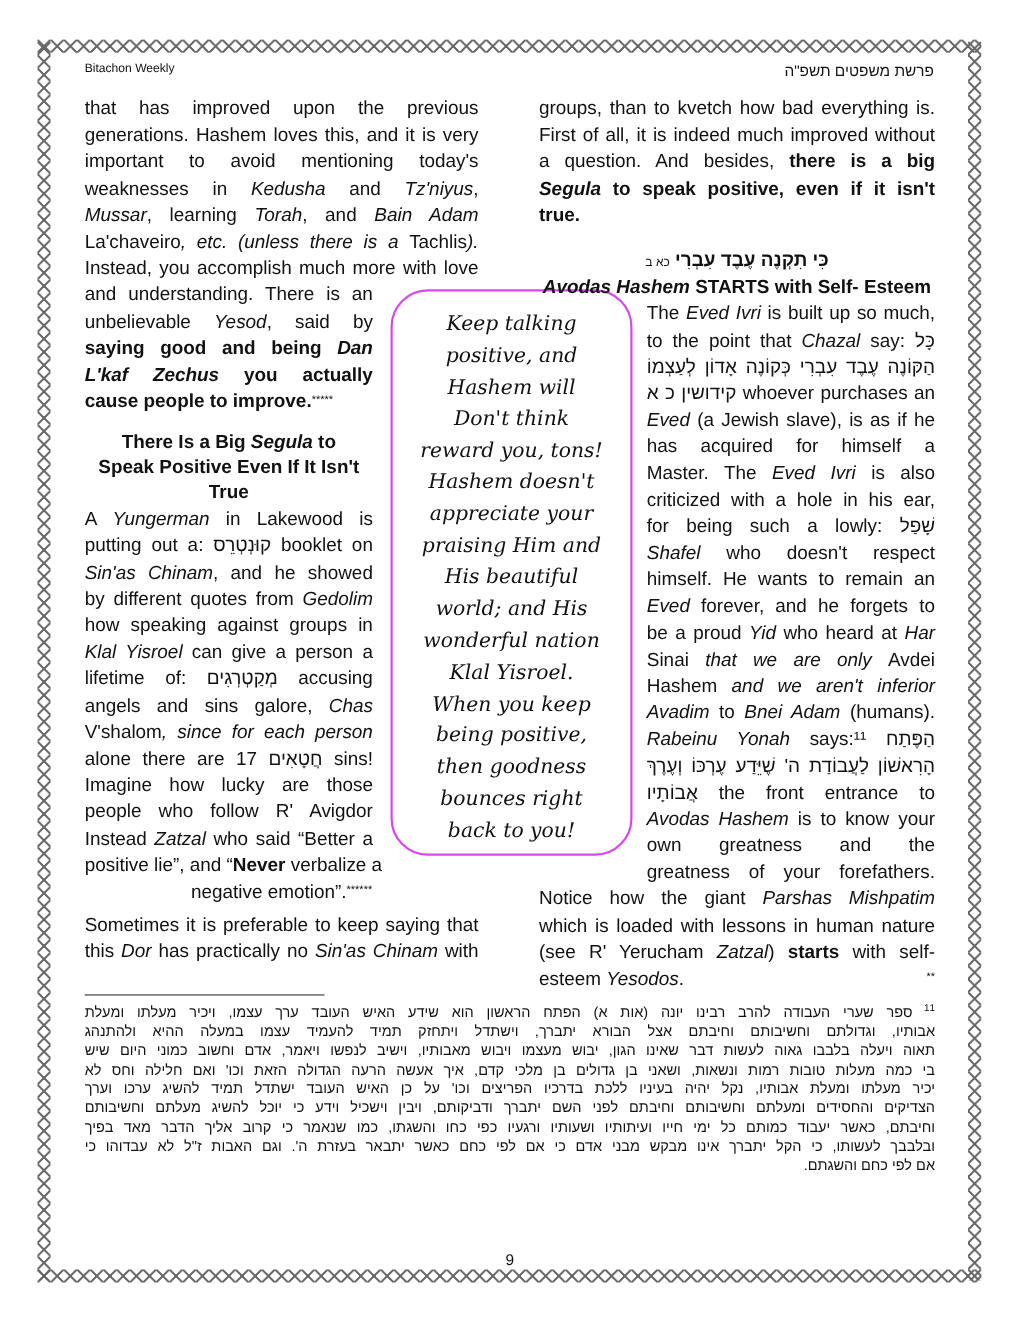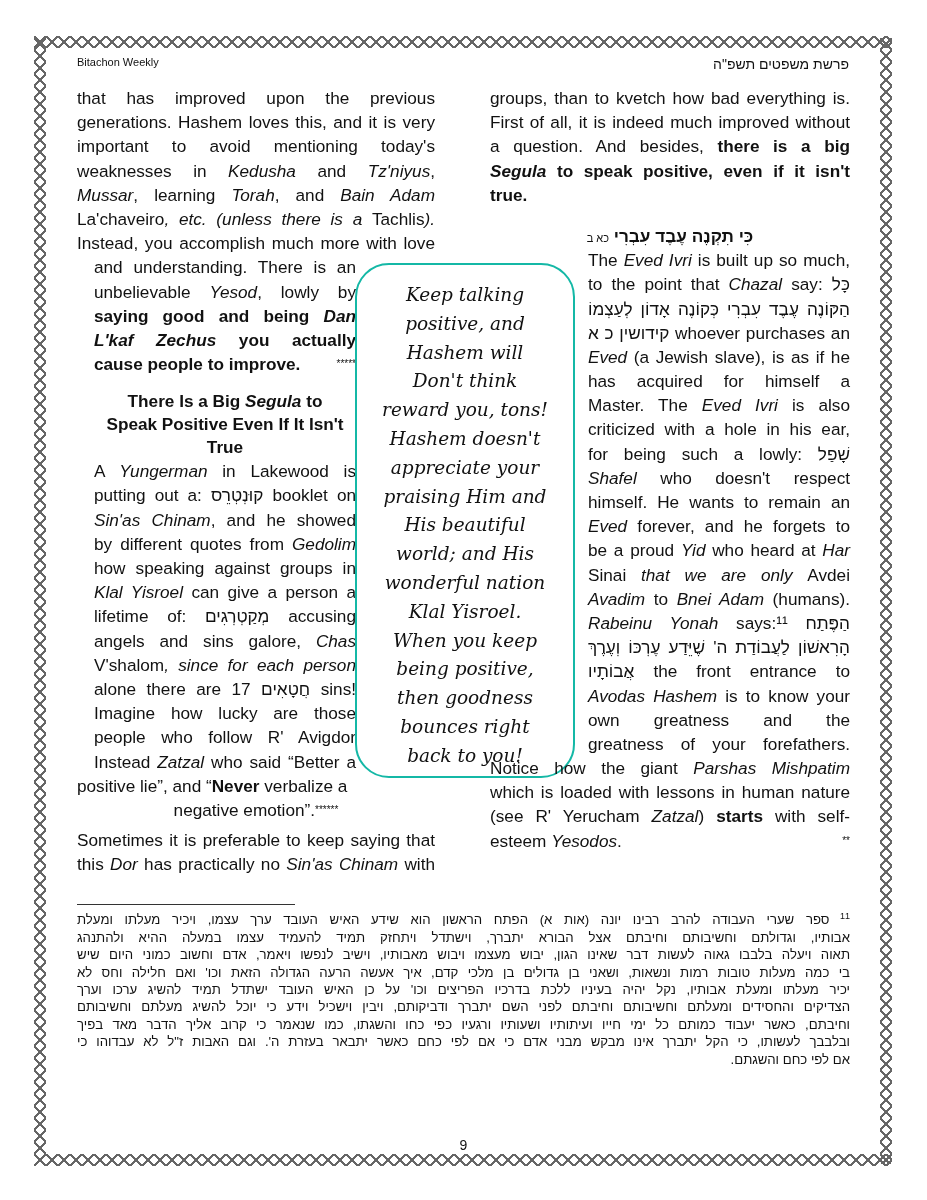--- a/index.html
+++ b/index.html
@@ -17,21 +17,21 @@
   .hdr-left{position:absolute;left:77px;top:56px;font-size:11px;}
   .hdr-right{position:absolute;right:78px;top:56px;font-size:14px;direction:rtl;}
   .col{position:absolute;font-size:17.2px;line-height:24.2px;}
   .col .ln{display:block;white-space:nowrap;height:24.2px;}
   .col .j{text-align:justify;text-align-last:justify;white-space:normal;}
   .col .c{text-align:center;}
   .col .b{font-weight:bold;}
   .col i{font-style:italic;}
   .heb{direction:rtl;unicode-bidi:embed;}
   .stars{font-size:10px;vertical-align:super;}
-  .callout{position:absolute;left:355px;top:263px;width:220px;height:515px;border:2px solid #14b8a6;border-radius:34px;box-sizing:border-box;
+  .callout{position:absolute;left:355px;top:263px;width:220px;height:515px;border:2px solid #d946ef;border-radius:34px;box-sizing:border-box;
     font-family:"DejaVu Serif",serif;font-style:italic;font-size:18.5px;line-height:28.8px;text-align:center;padding-top:16px;color:#111;}
   .callout span{display:block;white-space:nowrap;}
   .fn-rule{position:absolute;left:77px;top:904px;width:218px;height:1px;background:#333;}
   .fn{position:absolute;left:77px;width:773px;top:908px;font-size:13.2px;line-height:17.4px;direction:rtl;text-align:justify;}
   .fn .ln{display:block;white-space:nowrap;text-align-last:justify;}
   .fn .last{text-align-last:right;}
   .pg{position:absolute;left:0;width:927px;top:1137px;text-align:center;font-size:14px;}
 </style>
 </head>
 <body>
@@ -45,28 +45,28 @@
 <div class="hdr-right">פרשת משפטים תשפ"ה</div>
 
 <div class="col" style="left:77px;top:86px;width:358px;">
   <span class="ln j">that has improved upon the previous</span>
   <span class="ln j">generations. Hashem loves this, and it is very</span>
   <span class="ln j">important to avoid mentioning today's</span>
   <span class="ln j rich"><span>weaknesses in </span><i>Kedusha</i><span> and </span><i>Tz'niyus</i><span>,</span></span>
   <span class="ln j rich"><span></span><i>Mussar</i><span>, learning </span><i>Torah</i><span>, and </span><i>Bain Adam</i></span>
   <span class="ln j rich"><span>La'chaveiro</span><i>, etc. (unless there is a </i><span>Tachlis</span><i>).</i></span>
   <span class="ln j">Instead, you accomplish much more with love</span>
-  <div style="width:262px;margin-left:17px;">
+  <div style="width:262px;">
     <span class="ln j">and understanding. There is an</span>
-    <span class="ln j rich"><span>unbelievable </span><i>Yesod</i><span>, lowly by</span></span>
+    <span class="ln j rich"><span>unbelievable </span><i>Yesod</i><span>, said by</span></span>
     <span class="ln j b">
       <span><span>saying good and being </span><i>Dan</i></span>
     </span>
     <span class="ln j b"><i>L'kaf Zechus</i><span> you actually</span></span>
-    <span class="ln b" style="display:flex;justify-content:space-between;">
+    <span class="ln b" style="display:flex;justify-content:flex-start;">
       <span>cause people to improve.</span>
       <span class="stars" style="font-weight:normal;">*****</span>
     </span>
     <div style="height:14px;"></div>
     <div class="b c" style="line-height:23px;">
       <span>There Is a Big </span><i>Segula</i><span> to</span><br>
       <span>Speak Positive Even If It Isn't</span><br>
       <span>True</span>
     </div>
     <span class="ln j rich"><span>A </span><i>Yungerman</i><span> in Lakewood is</span></span>
@@ -117,36 +117,40 @@
   <span class="ln j">groups, than to kvetch how bad everything is.</span>
   <span class="ln j">First of all, it is indeed much improved without</span>
   <span class="ln j bq">a question. And besides, <b>there is a big</b></span>
   <span class="ln j b sg"><i>Segula</i><span> to speak positive, even if it isn't</span></span>
   <span class="ln b">true.</span>
   <div class="b c" style="margin-top:6px;">
     <span class="ln" style="direction:rtl;margin-top:17px;">
       <span>כִּי תִקְנֶה עֶבֶד עִבְרִי</span>
       <span style="font-size:11px;font-weight:normal;">כא ב</span>
     </span>
+    <span class="ln" style="margin-left:-8px;margin-right:-8px;">
+      <i>Avodas Hashem</i><span> STARTS with Self- Esteem</span>
+    </span>
   </div>
   <div style="margin-left:98px;">
     <span class="ln j rich"><span>The </span><i>Eved Ivri</i><span> is built up so much,</span></span>
     <span class="ln j rich"><span>to the point that </span><i>Chazal</i><span> say: כָּל</span></span>
     <span class="ln j heb">הַקּוֹנֶה עֶבֶד עִבְרִי כְּקוֹנֶה אָדוֹן לְעַצְמוֹ</span>
     <span class="ln j">קידושין כ א whoever purchases an</span>
     <span class="ln j rich"><span></span><i>Eved</i><span> (a Jewish slave), is as if he</span></span>
     <span class="ln j">has acquired for himself a</span>
     <span class="ln j rich"><span>Master. The </span><i>Eved Ivri</i><span> is also</span></span>
     <span class="ln j">criticized with a hole in his ear,</span>
     <span class="ln j">for being such a lowly: שָׁפַל</span>
     <span class="ln j rich"><span></span><i>Shafel</i><span> who doesn't respect</span></span>
     <span class="ln j">himself. He wants to remain an</span>
     <span class="ln j rich"><span></span><i>Eved</i><span> forever, and he forgets to</span></span>
     <span class="ln j rich"><span>be a proud </span><i>Yid</i><span> who heard at </span><i>Har</i></span>
     <span class="ln j rich"><span>Sinai</span><i> that we are only </i><span>Avdei</span></span>
+    <span class="ln j rich"><span>Hashem</span><i> and we aren't inferior</i></span>
     <span class="ln j rich"><span></span><i>Avadim</i><span> to </span><i>Bnei Adam</i><span> (humans).</span></span>
     <span class="ln j rich"><span></span><i>Rabeinu Yonah</i><span> says:¹¹ הַפֶּתַח</span></span>
     <span class="ln j heb">הָרִאשׁוֹן לַעֲבוֹדַת ה' שֶׁיֵּדַע עֶרְכּוֹ וְעֶרֶךְ</span>
     <span class="ln j">אֲבוֹתָיו the front entrance to</span>
     <span class="ln j rich"><span></span><i>Avodas Hashem</i><span> is to know your</span></span>
     <span class="ln j">own greatness and the</span>
     <span class="ln j">greatness of your forefathers.</span>
   </div>
   <span class="ln j rich"><span>Notice how the giant </span><i>Parshas Mishpatim</i><span></span></span>
   <span class="ln j">which is loaded with lessons in human nature</span>

